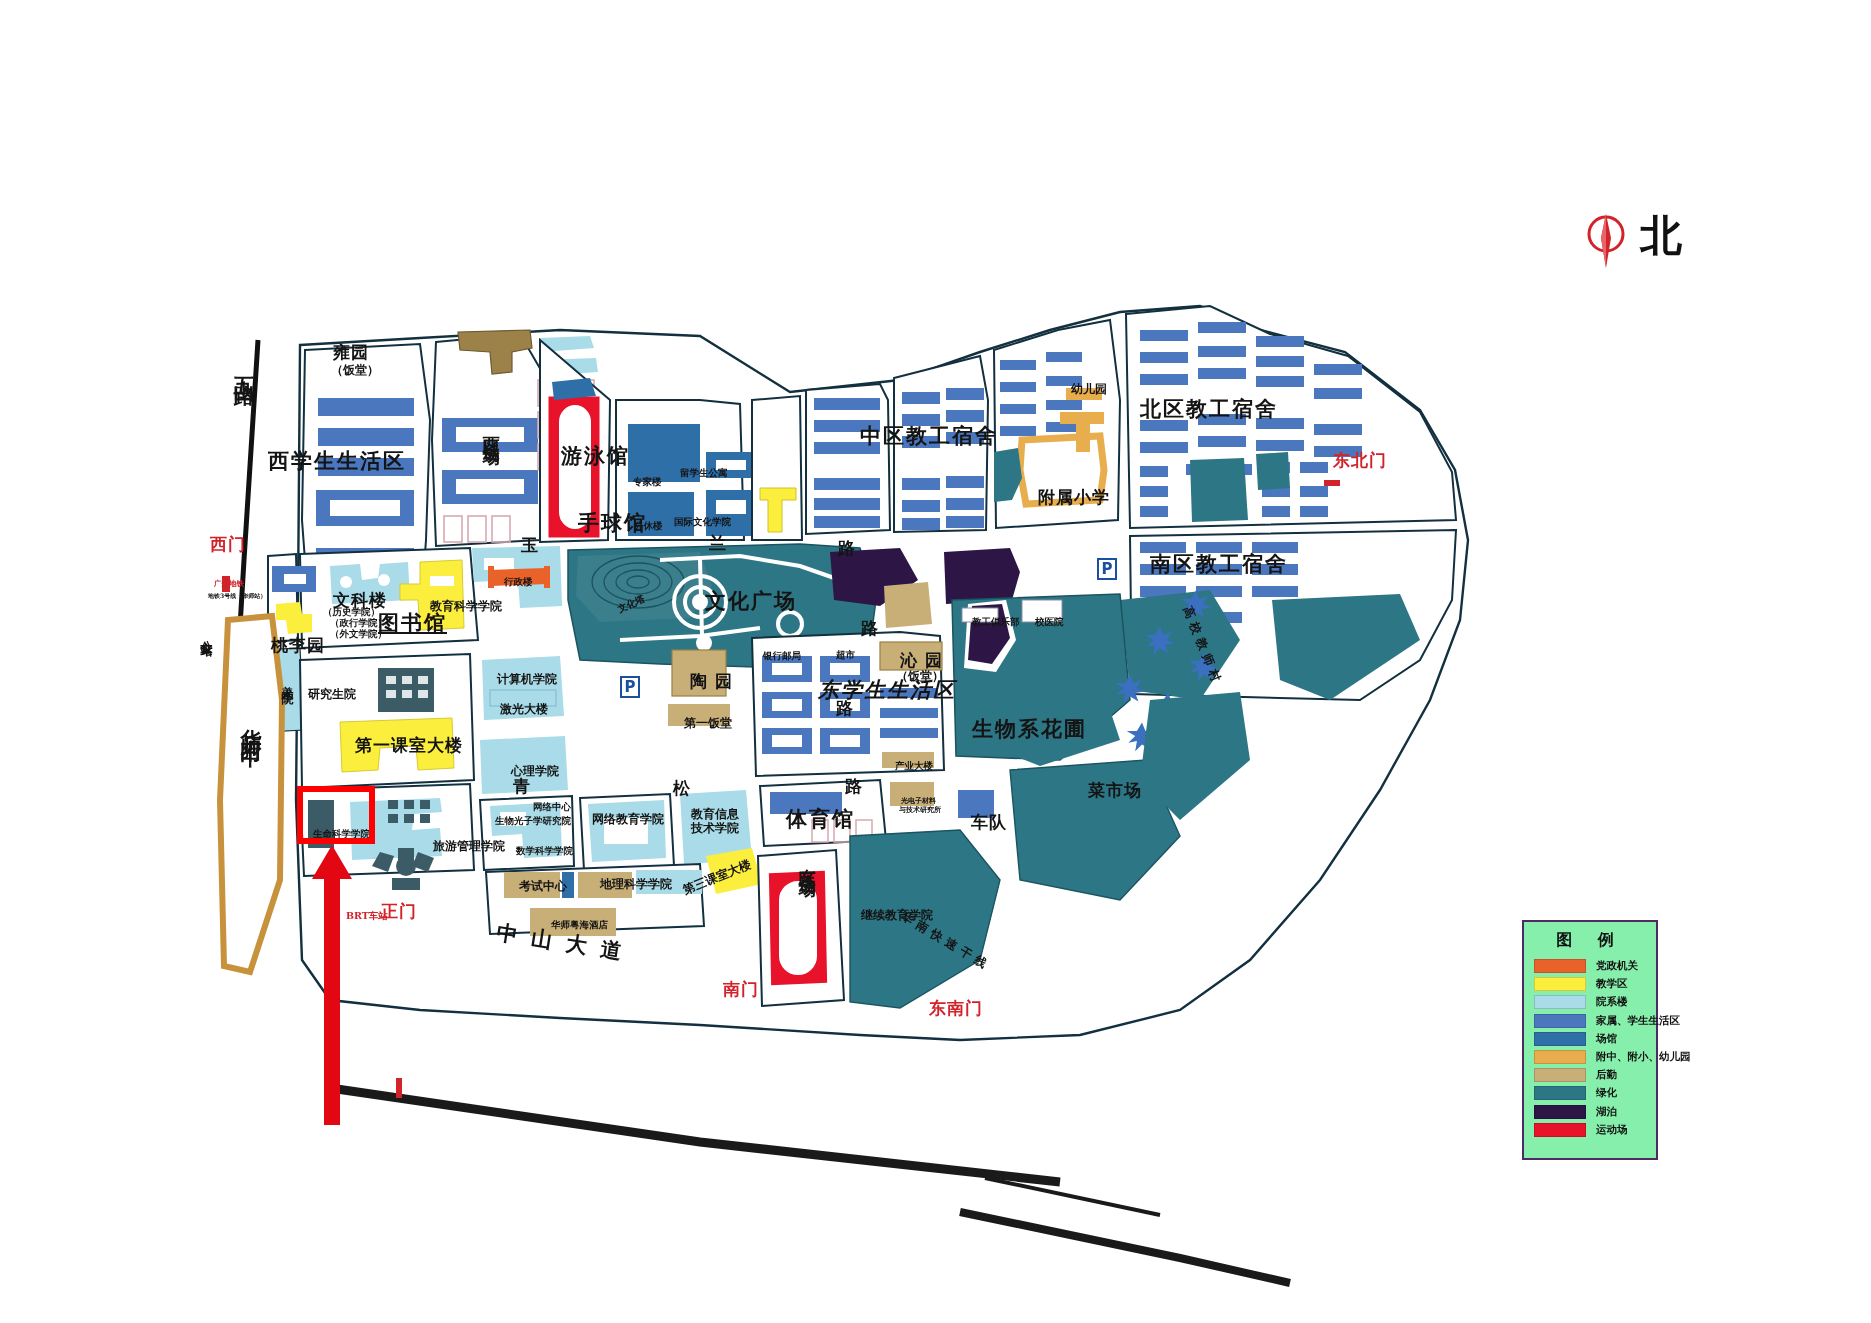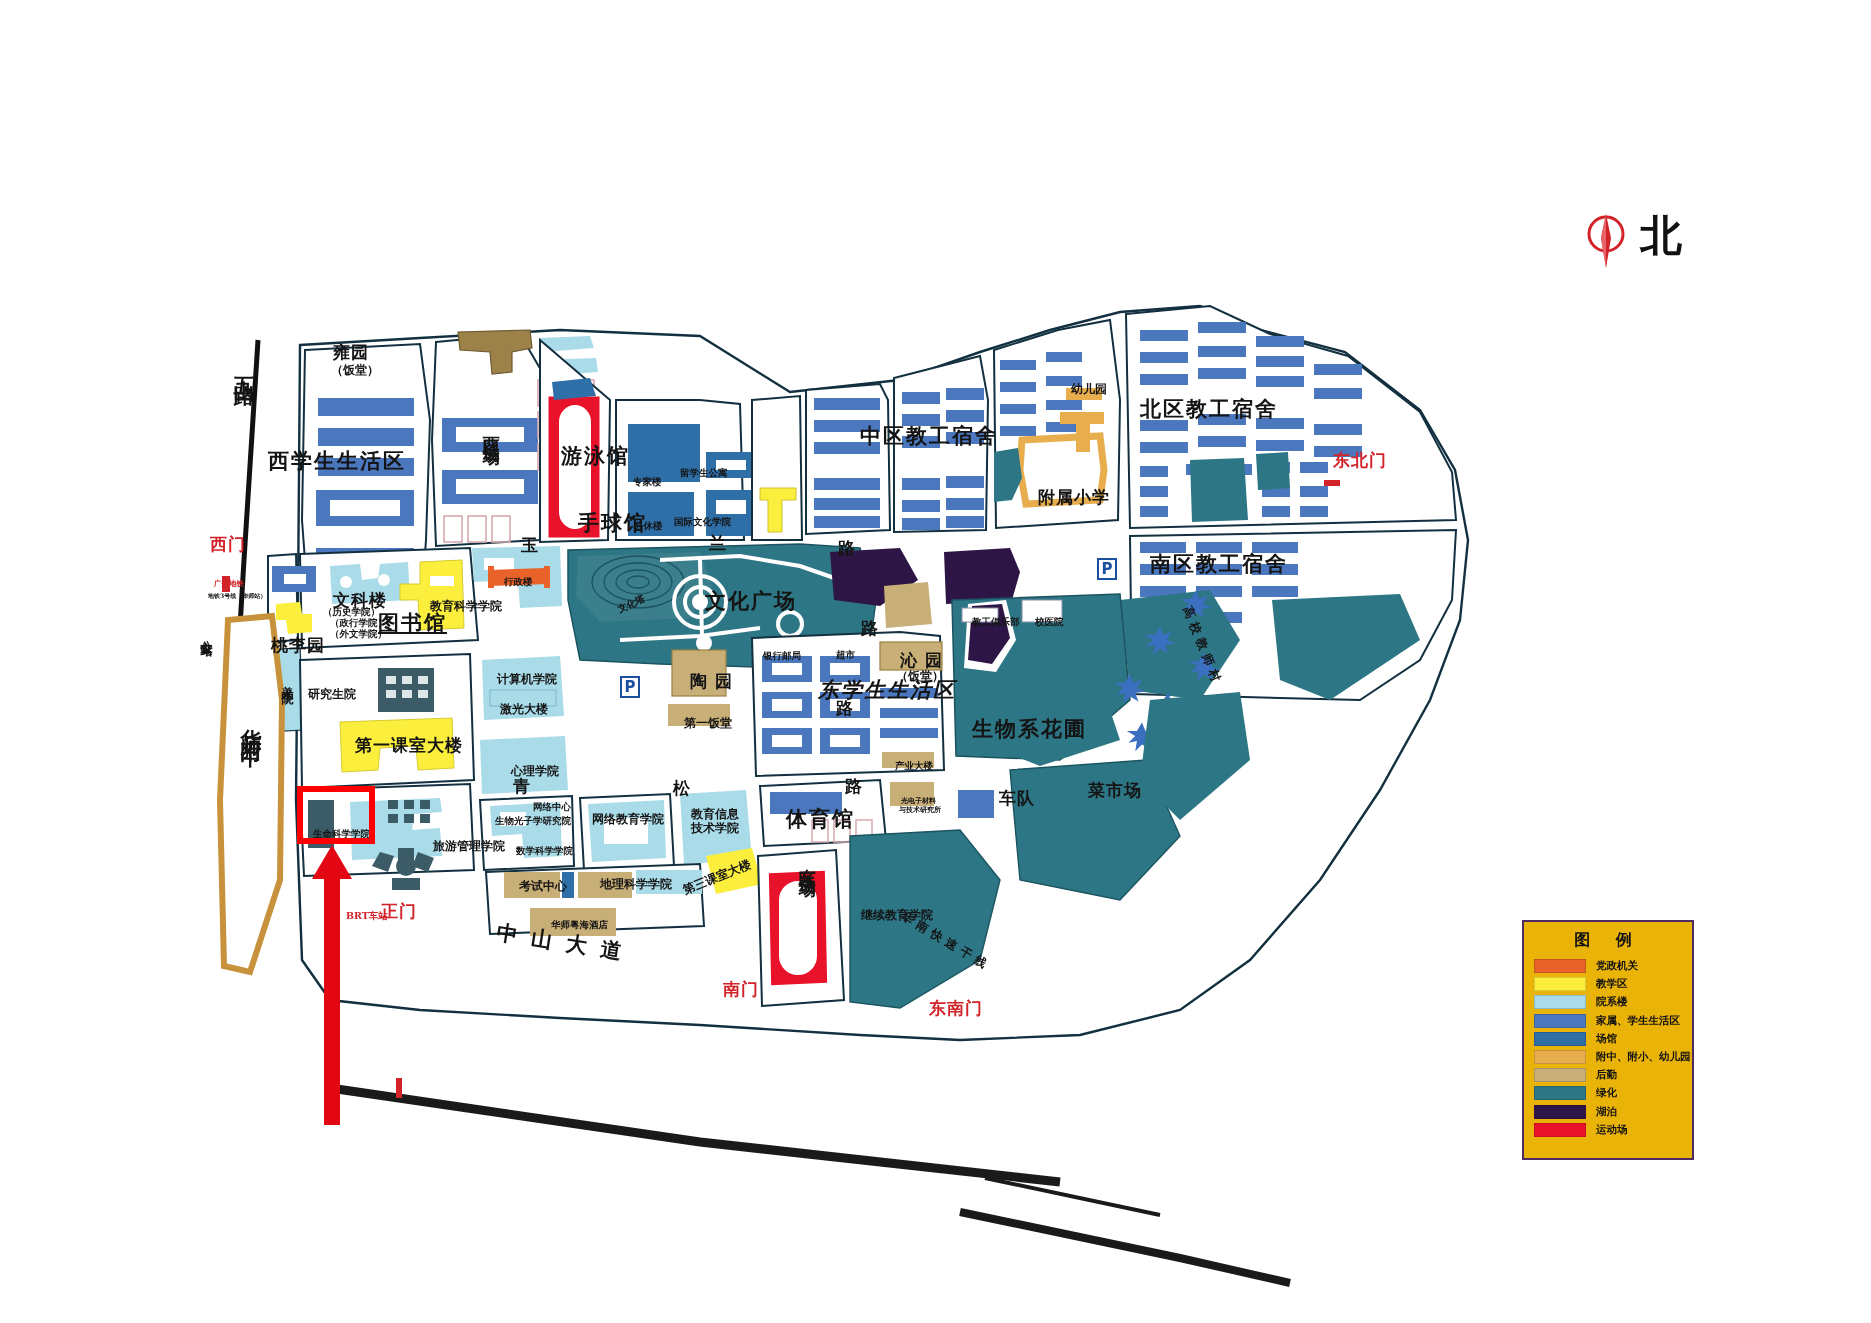--- a/index.html
+++ b/index.html
@@ -41,22 +41,22 @@
   }
   .lbl-big{font-size:21px;font-weight:700;letter-spacing:2px;}
   .lbl-mid{font-size:17px;font-weight:700;letter-spacing:1px;}
   .lbl-sm{font-size:12px;font-weight:700;}
   .lbl-xs{font-size:9.5px;font-weight:700;}
   .lbl-vert{writing-mode:vertical-rl;text-orientation:upright;letter-spacing:4px;}
   .lbl-red{color:#d2232a;}
 
   
   .legend{
-    position:absolute;left:1522px;top:920px;width:172px;height:240px;
-    background:#eab308;border:2px solid #4c2a63;box-sizing:border-box;
+    position:absolute;left:1522px;top:920px;width:136px;height:240px;
+    background:#86efac;border:2px solid #4c2a63;box-sizing:border-box;
   }
   .legend-title{
     text-align:center;margin-top:8px;
     font-family:"DejaVu Serif","Liberation Serif",serif;
     font-size:16px;font-weight:700;letter-spacing:10px;color:#111;
   }
   .legend-list{margin-top:6px;padding:0 10px;}
   .legend-row{display:flex;align-items:center;height:18.2px;}
   .legend-sw{width:50px;height:12px;flex:0 0 50px;border:0.5px solid rgba(0,0,0,.15);}
   .legend-txt{
@@ -543,21 +543,21 @@
   <div class="lbl lbl-big" style="left:1150px;top:553px;">南区教工宿舍</div>
   <div class="lbl lbl-big" style="left:818px;top:679px;font-style:italic;">东学生生活区</div>
   <div class="lbl lbl-big" style="left:972px;top:718px;">生物系花圃</div>
   <div class="lbl lbl-big" style="left:705px;top:590px;">文化广场</div>
   <div class="lbl lbl-big" style="left:378px;top:612px;text-decoration:underline;">图书馆</div>
   <div class="lbl lbl-big" style="left:561px;top:445px;">游泳馆</div>
   <div class="lbl lbl-big" style="left:578px;top:512px;">手球馆</div>
   <div class="lbl lbl-big" style="left:786px;top:808px;">体育馆</div>
   <div class="lbl lbl-mid" style="left:355px;top:737px;">第一课室大楼</div>
   <div class="lbl lbl-mid" style="left:1088px;top:782px;">菜市场</div>
-  <div class="lbl lbl-mid" style="left:971px;top:790px;margin-left:28px;">车队</div>
+  <div class="lbl lbl-mid" style="left:971px;top:814px;">车队</div>
   <div class="lbl lbl-mid" style="left:1038px;top:489px;">附属小学</div>
 
   <div class="lbl lbl-mid" style="left:333px;top:344px;">雍园</div>
   <div class="lbl lbl-sm" style="left:331px;top:364px;">（饭堂）</div>
   <div class="lbl lbl-mid" style="left:900px;top:652px;letter-spacing:8px;">沁园</div>
   <div class="lbl lbl-sm" style="left:896px;top:670px;">（饭堂）</div>
   <div class="lbl lbl-mid" style="left:690px;top:673px;letter-spacing:8px;">陶园</div>
   <div class="lbl lbl-mid" style="left:271px;top:637px;">桃李园</div>
   <div class="lbl lbl-mid" style="left:333px;top:592px;">文科楼</div>
   <div class="lbl lbl-sm" style="left:1071px;top:376px;margin-top:7px;">幼儿园</div>

